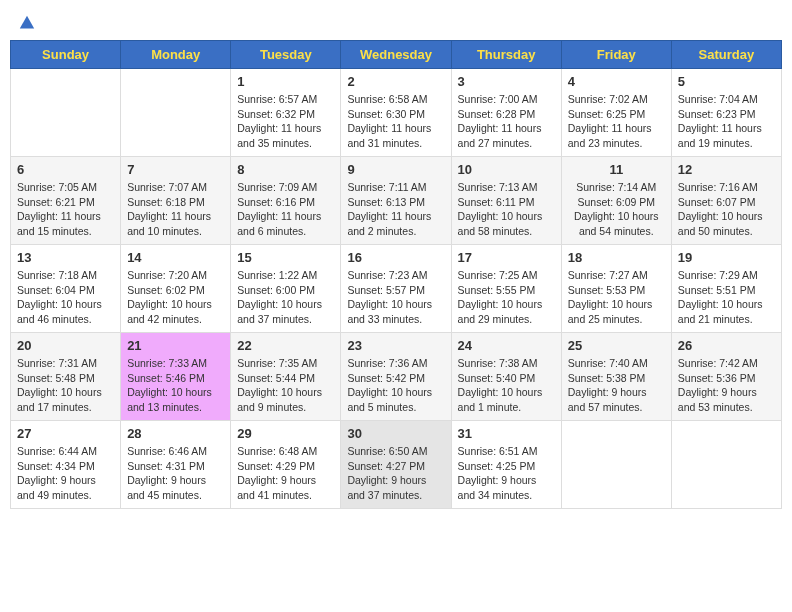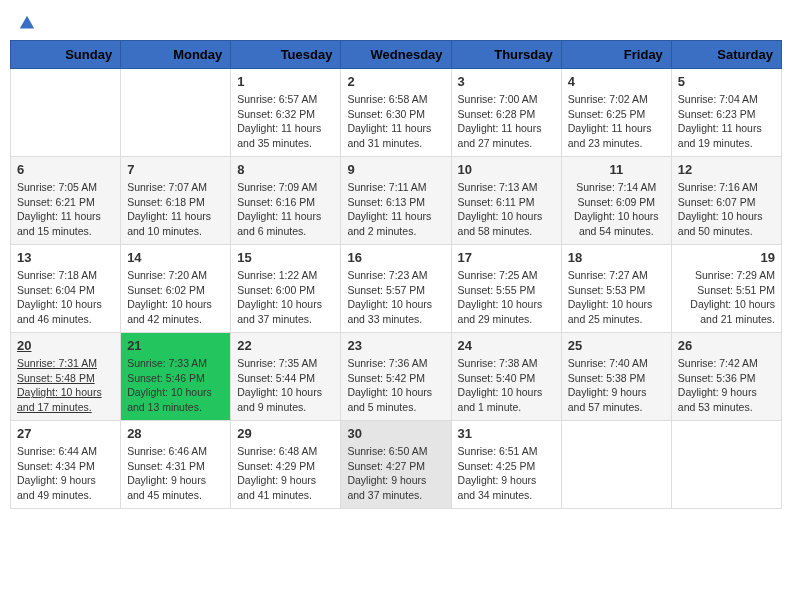--- a/index.html
+++ b/index.html
@@ -48,22 +48,22 @@
       font-size: 14px;
       color: #555;
     }
     .calendar {
       width: 100%;
       border-collapse: collapse;
       border: 1px solid #ccc;
     }
     .calendar th {
       background-color: #3a6fc4;
-      color: #000000;
-      text-align: right;
+      color: #fde047;
+      text-align: center;
       padding: 6px 8px;
       font-size: 13px;
       font-weight: bold;
       border: 1px solid #2a5aa0;
     }
     .calendar td {
       vertical-align: top;
       padding: 5px 6px;
       font-size: 11px;
       color: #333;
@@ -233,35 +233,35 @@
           <div class="cell-content">Sunrise: 7:25 AM
 Sunset: 5:55 PM
 Daylight: 10 hours and 29 minutes.</div>
         </td>
         <td style="background: rgb(255, 255, 255);">
           <span class="day-number">18</span>
           <div class="cell-content">Sunrise: 7:27 AM
 Sunset: 5:53 PM
 Daylight: 10 hours and 25 minutes.</div>
         </td>
-        <td style="background: rgb(255, 255, 255); text-align: right;">
+        <td style="background: rgb(255, 255, 255);">
           <span class="day-number">19</span>
           <div class="cell-content">Sunrise: 7:29 AM
 Sunset: 5:51 PM
 Daylight: 10 hours and 21 minutes.</div>
         </td>
       </tr>
       <tr>
-        <td style="background: rgb(245, 245, 245); text-decoration: underline;">
+        <td style="background: rgb(245, 245, 245);">
           <span class="day-number">20</span>
           <div class="cell-content">Sunrise: 7:31 AM
 Sunset: 5:48 PM
 Daylight: 10 hours and 17 minutes.</div>
         </td>
-        <td style="background: #22c55e;">
+        <td style="background: #f0abfc;">
           <span class="day-number">21</span>
           <div class="cell-content">Sunrise: 7:33 AM
 Sunset: 5:46 PM
 Daylight: 10 hours and 13 minutes.</div>
         </td>
         <td style="background: rgb(245, 245, 245);">
           <span class="day-number">22</span>
           <div class="cell-content">Sunrise: 7:35 AM
 Sunset: 5:44 PM
 Daylight: 10 hours and 9 minutes.</div>

